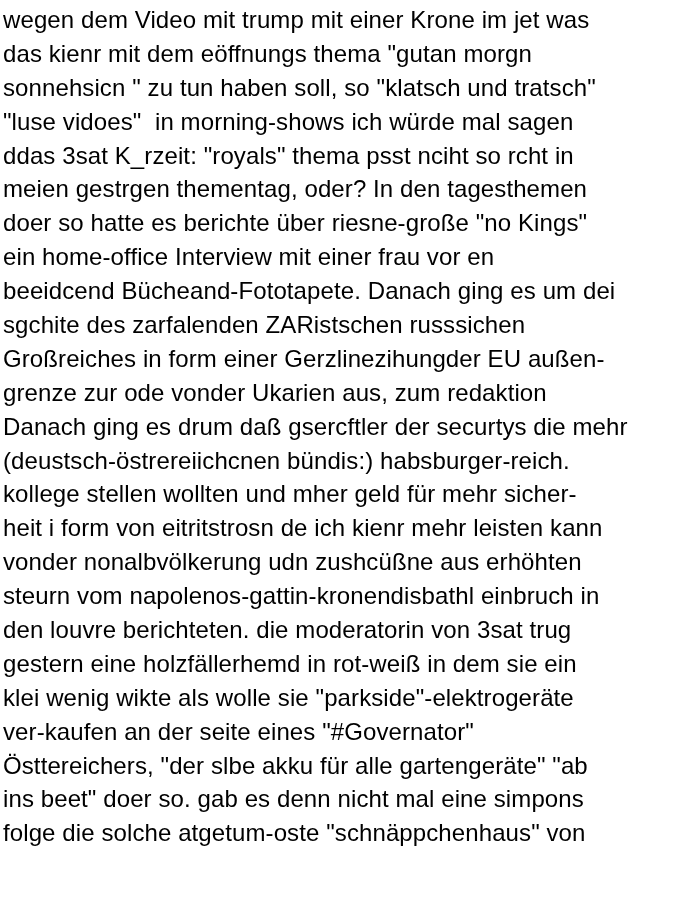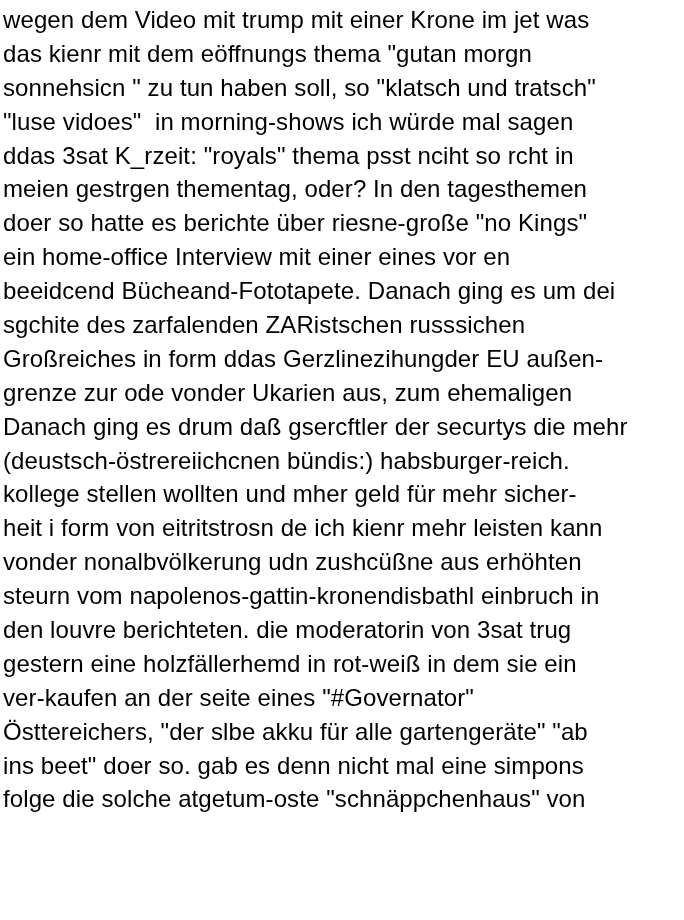--- a/index.html
+++ b/index.html
@@ -34,30 +34,31 @@
 <body>
 
 <div class="text-document">
   <div class="line">wegen dem Video mit trump mit einer Krone im jet was</div>
   <div class="line">das kienr mit dem eöffnungs thema "gutan morgn</div>
   <div class="line">sonnehsicn " zu tun haben soll, so "klatsch und tratsch"</div>
   <div class="line">"luse vidoes"  in morning-shows ich würde mal sagen</div>
   <div class="line">ddas 3sat K_rzeit: "royals" thema psst nciht so rcht in</div>
   <div class="line">meien gestrgen thementag, oder? In den tagesthemen</div>
   <div class="line">doer so hatte es berichte über riesne-große "no Kings"</div>
-  <div class="line">ein home-office Interview mit einer eines vor en</div>
+  <div class="line">ein home-office Interview mit einer frau vor en</div>
   <div class="line">beeidcend Bücheand-Fototapete. Danach ging es um dei</div>
   <div class="line">sgchite des zarfalenden ZARistschen russsichen</div>
-  <div class="line">Großreiches in form ddas Gerzlinezihungder EU außen-</div>
-  <div class="line">grenze zur ode vonder Ukarien aus, zum ehemaligen</div>
+  <div class="line">Großreiches in form einer Gerzlinezihungder EU außen-</div>
+  <div class="line">grenze zur ode vonder Ukarien aus, zum redaktion</div>
   <div class="line">Danach ging es drum daß gsercftler der securtys die mehr</div>
   <div class="line">(deustsch-östrereiichcnen bündis:) habsburger-reich.</div>
   <div class="line">kollege stellen wollten und mher geld für mehr sicher-</div>
   <div class="line">heit i form von eitritstrosn de ich kienr mehr leisten kann</div>
   <div class="line">vonder nonalbvölkerung udn zushcüßne aus erhöhten</div>
   <div class="line">steurn vom napolenos-gattin-kronendisbathl einbruch in</div>
   <div class="line">den louvre berichteten. die moderatorin von 3sat trug</div>
   <div class="line">gestern eine holzfällerhemd in rot-weiß in dem sie ein</div>
+  <div class="line">klei wenig wikte als wolle sie "parkside"-elektrogeräte</div>
   <div class="line">ver-kaufen an der seite eines "#Governator"</div>
   <div class="line">Östtereichers, "der slbe akku für alle gartengeräte" "ab</div>
   <div class="line">ins beet" doer so. gab es denn nicht mal eine simpons</div>
   <div class="line">folge die solche atgetum-oste "schnäppchenhaus" von</div>
 </div>
 
 </body></html>

